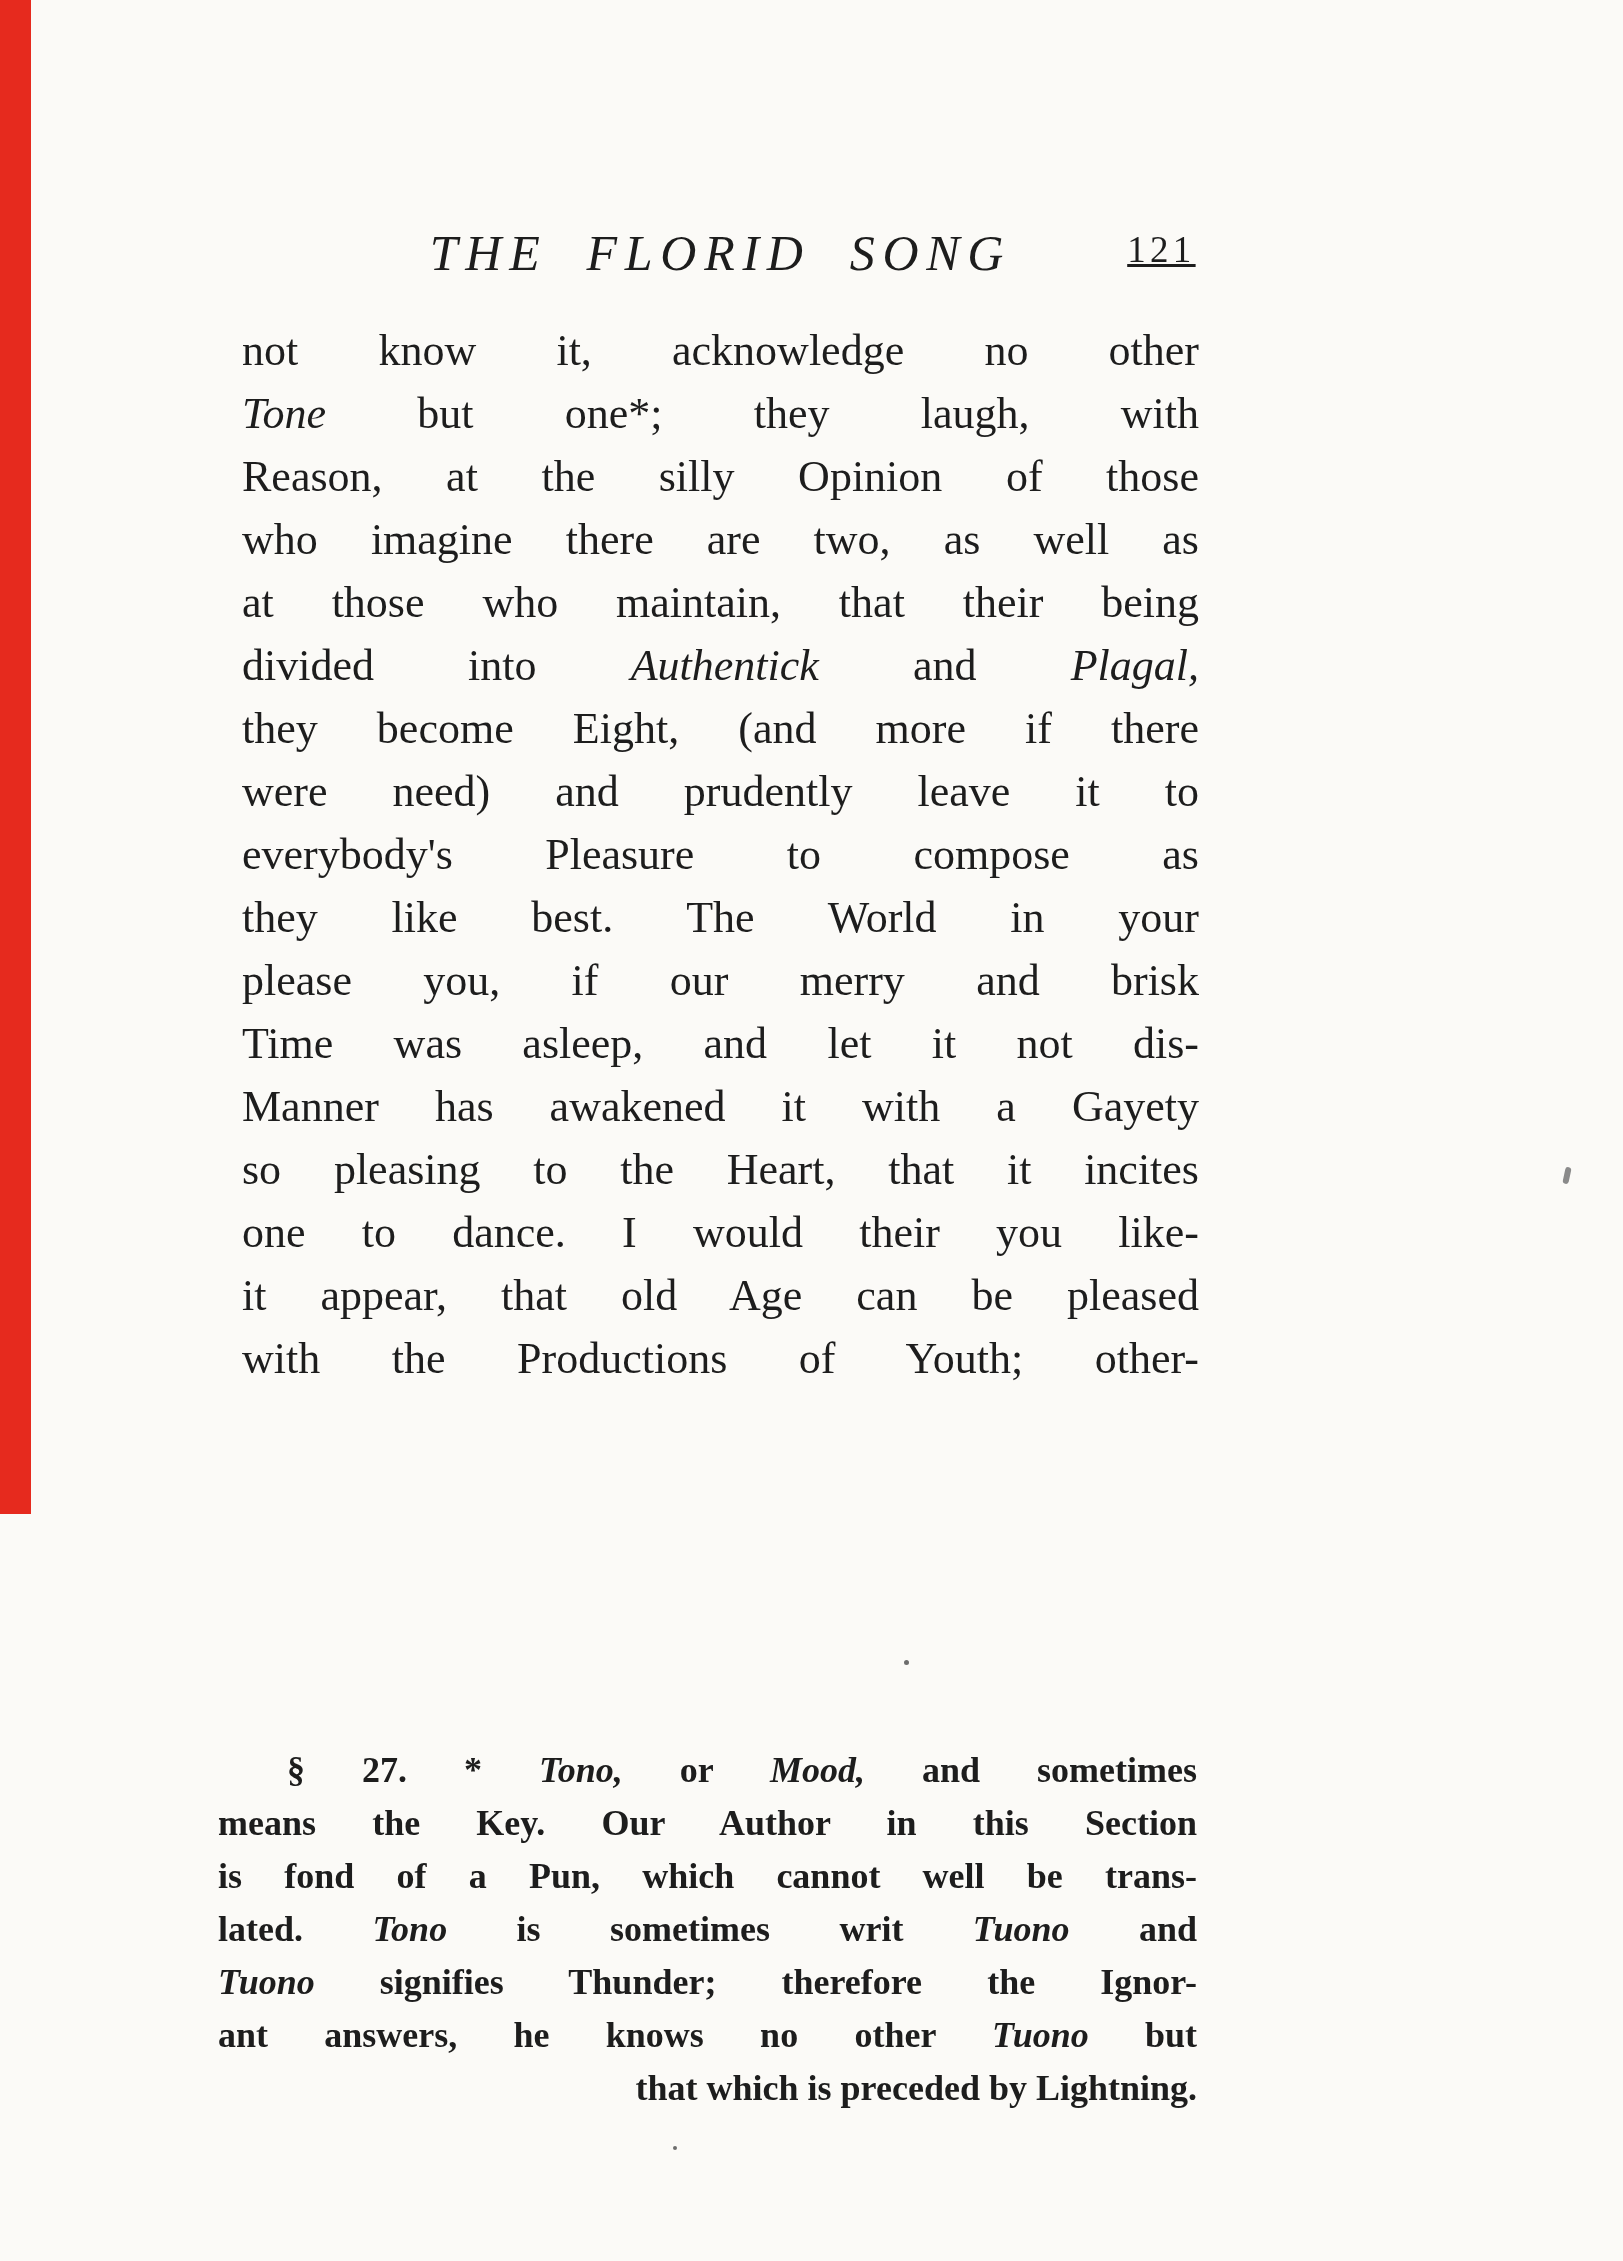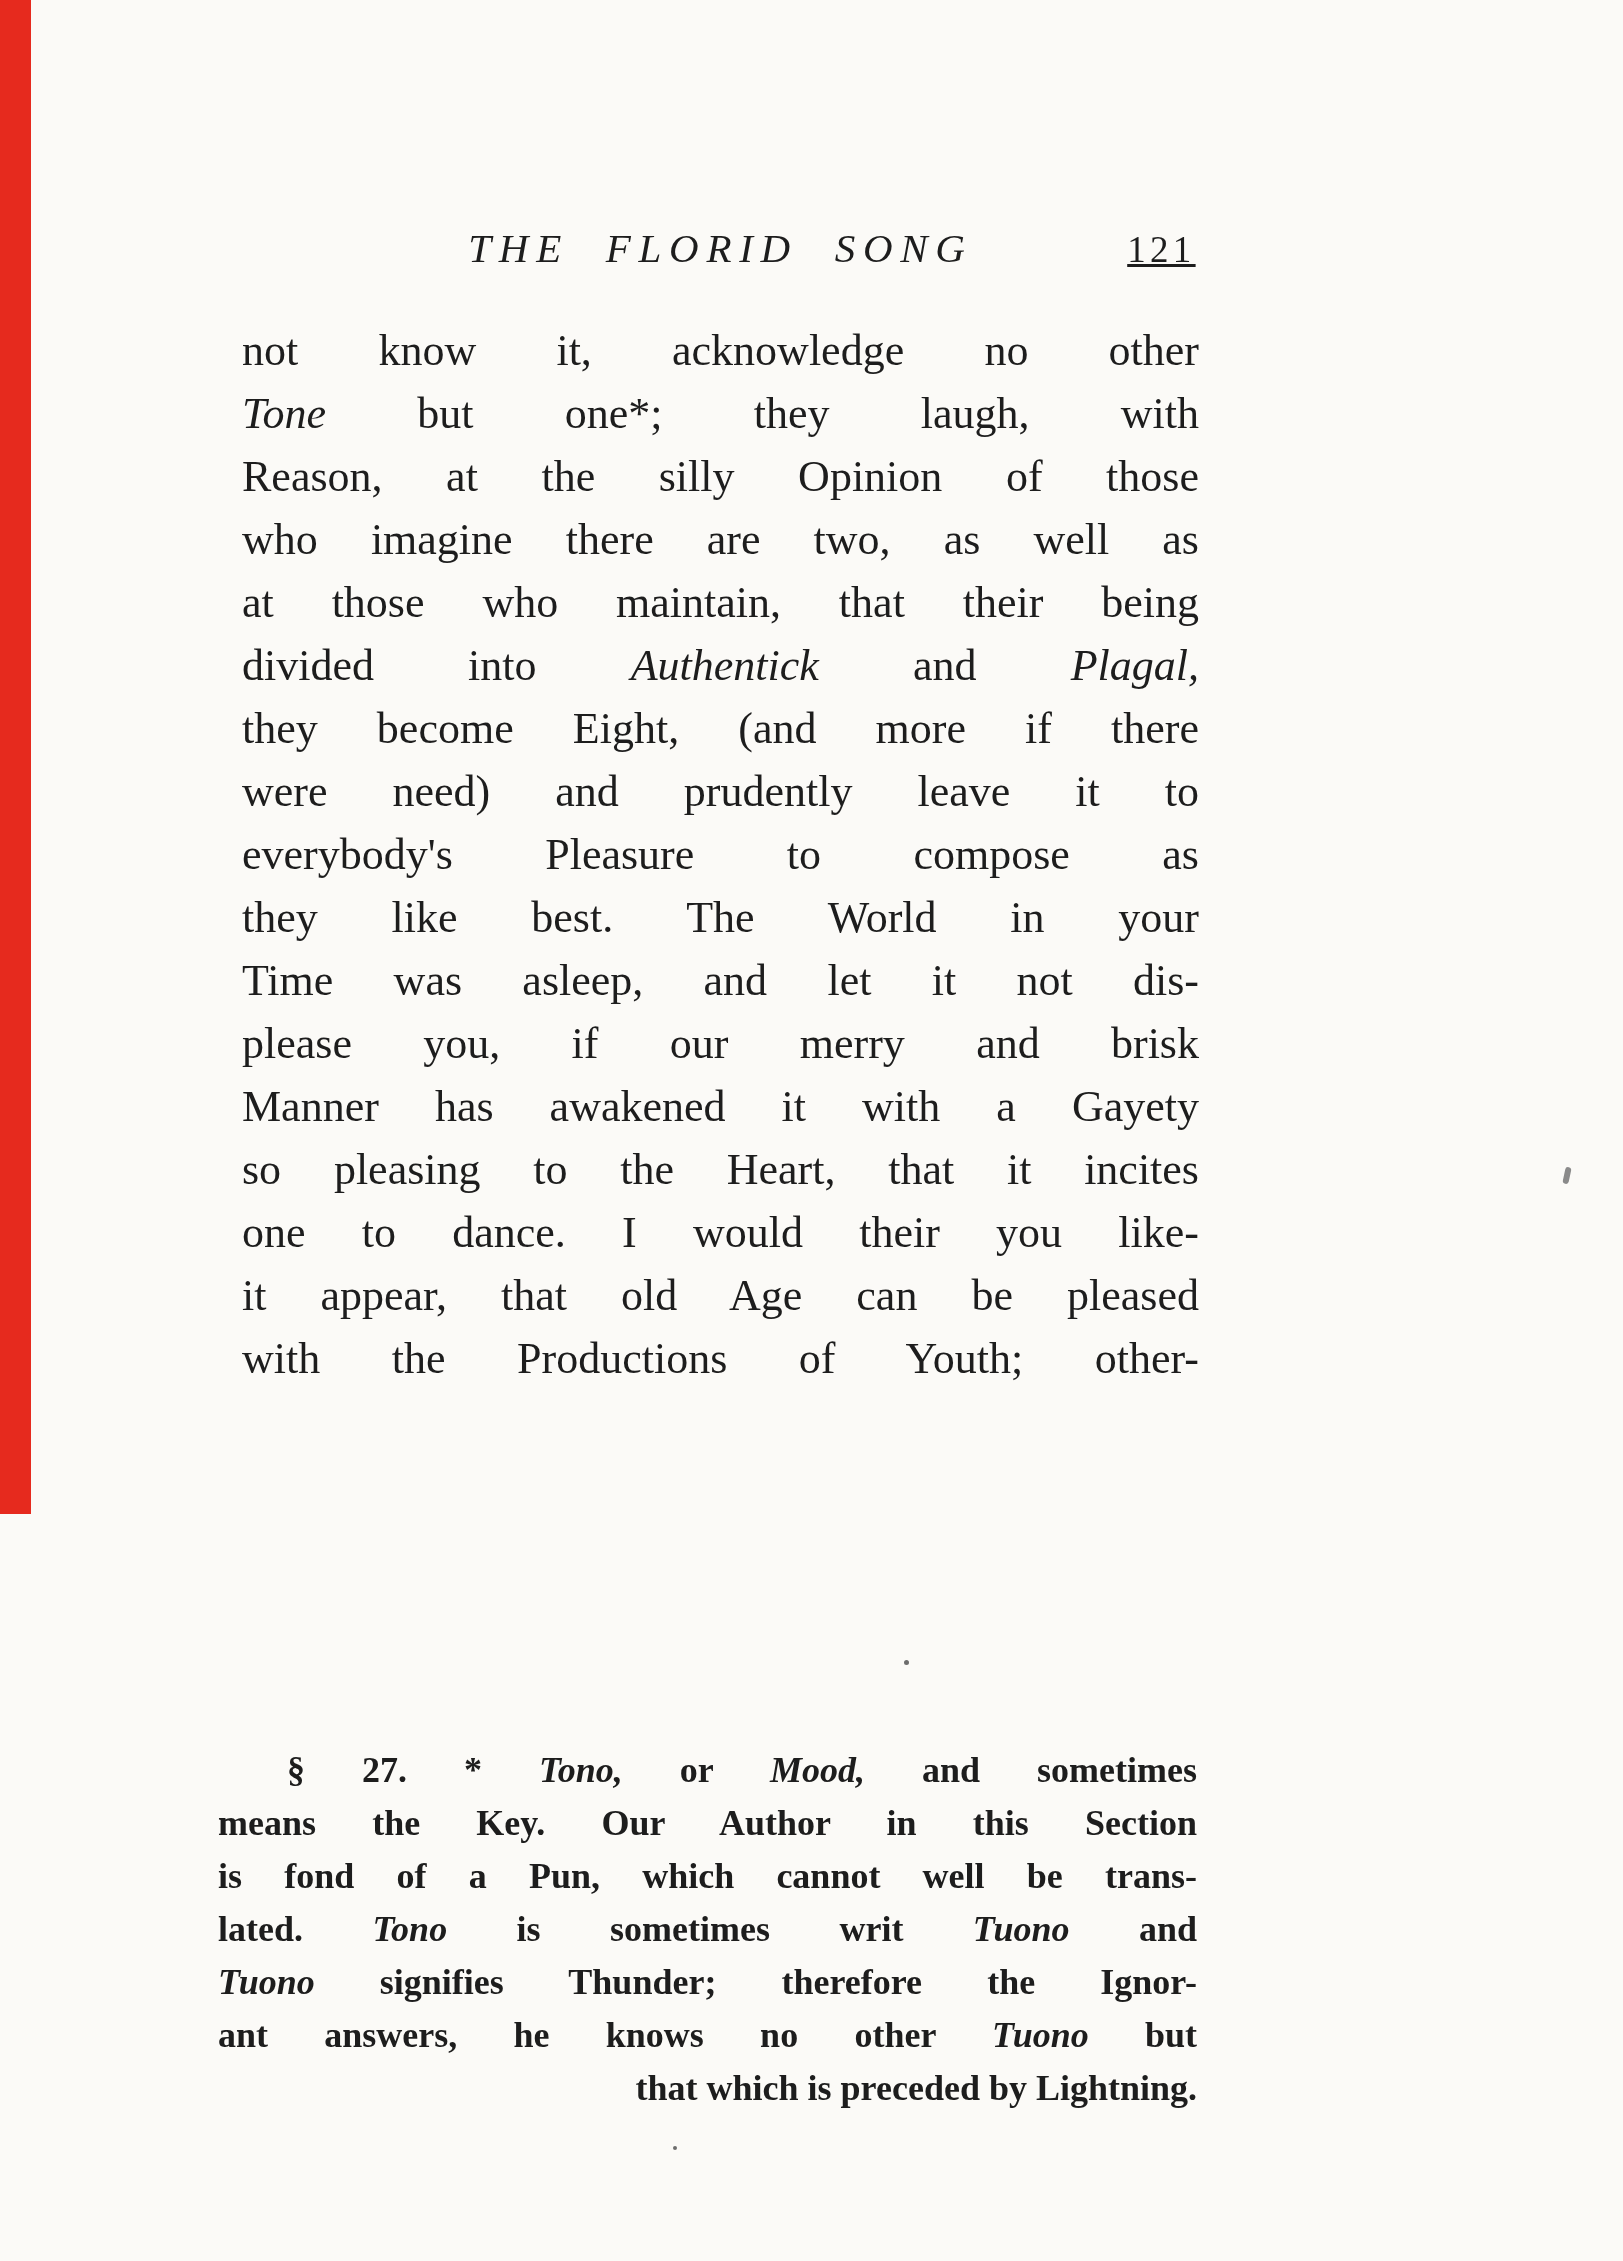--- a/index.html
+++ b/index.html
@@ -30,21 +30,21 @@
     left: 242px;
     width: 957px;
     height: 60px;
   }
   .running-title {
     position: absolute;
     left: 0;
     right: 0;
     text-align: center;
     font-style: italic;
-    font-size: 41px;
+    font-size: 50px;
     letter-spacing: 7.7px;
     word-spacing: 19px;
     white-space: nowrap;
   }
   .page-number {
     position: absolute;
     right: 3.4px;
     top: 4.3px;
     font-size: 37px;
     letter-spacing: 4.3px;
@@ -108,22 +108,22 @@
     <div class="line just"><span>not know it, acknowledge no other</span></div>
     <div class="line just"><span class="it">Tone</span><span> but one*; they laugh, with</span></div>
     <div class="line just"><span>Reason, at the silly Opinion of those</span></div>
     <div class="line just"><span>who imagine there are two, as well as</span></div>
     <div class="line just"><span>at those who maintain, that their being</span></div>
     <div class="line just"><span>divided into </span><span class="it">Authentick</span><span> and </span><span class="it">Plagal,</span></div>
     <div class="line just"><span>they become Eight, (and more if there</span></div>
     <div class="line just"><span>were need) and prudently leave it to</span></div>
     <div class="line just"><span>everybody's Pleasure to compose as</span></div>
     <div class="line just"><span>they like best.  The World in your</span></div>
+    <div class="line just"><span>please you, if our merry and brisk</span></div>
     <div class="line just"><span>Time was asleep, and let it not dis-</span></div>
-    <div class="line just"><span>please you, if our merry and brisk</span></div>
     <div class="line just"><span>Manner has awakened it with a Gayety</span></div>
     <div class="line just"><span>so pleasing to the Heart, that it incites</span></div>
     <div class="line just"><span>one to dance.  I would their you like-</span></div>
     <div class="line just"><span>it appear, that old Age can be pleased</span></div>
     <div class="line just"><span>with the Productions of Youth; other-</span></div>
   </main>
 
 <aside class="footnote">
     <div class="line just" style="text-indent: 69px;"><span>§ 27.  * </span><span class="it">Tono,</span><span> or </span><span class="it">Mood,</span><span> and sometimes</span></div>
     <div class="line just"><span>means the Key.  Our Author in this Section</span></div>

